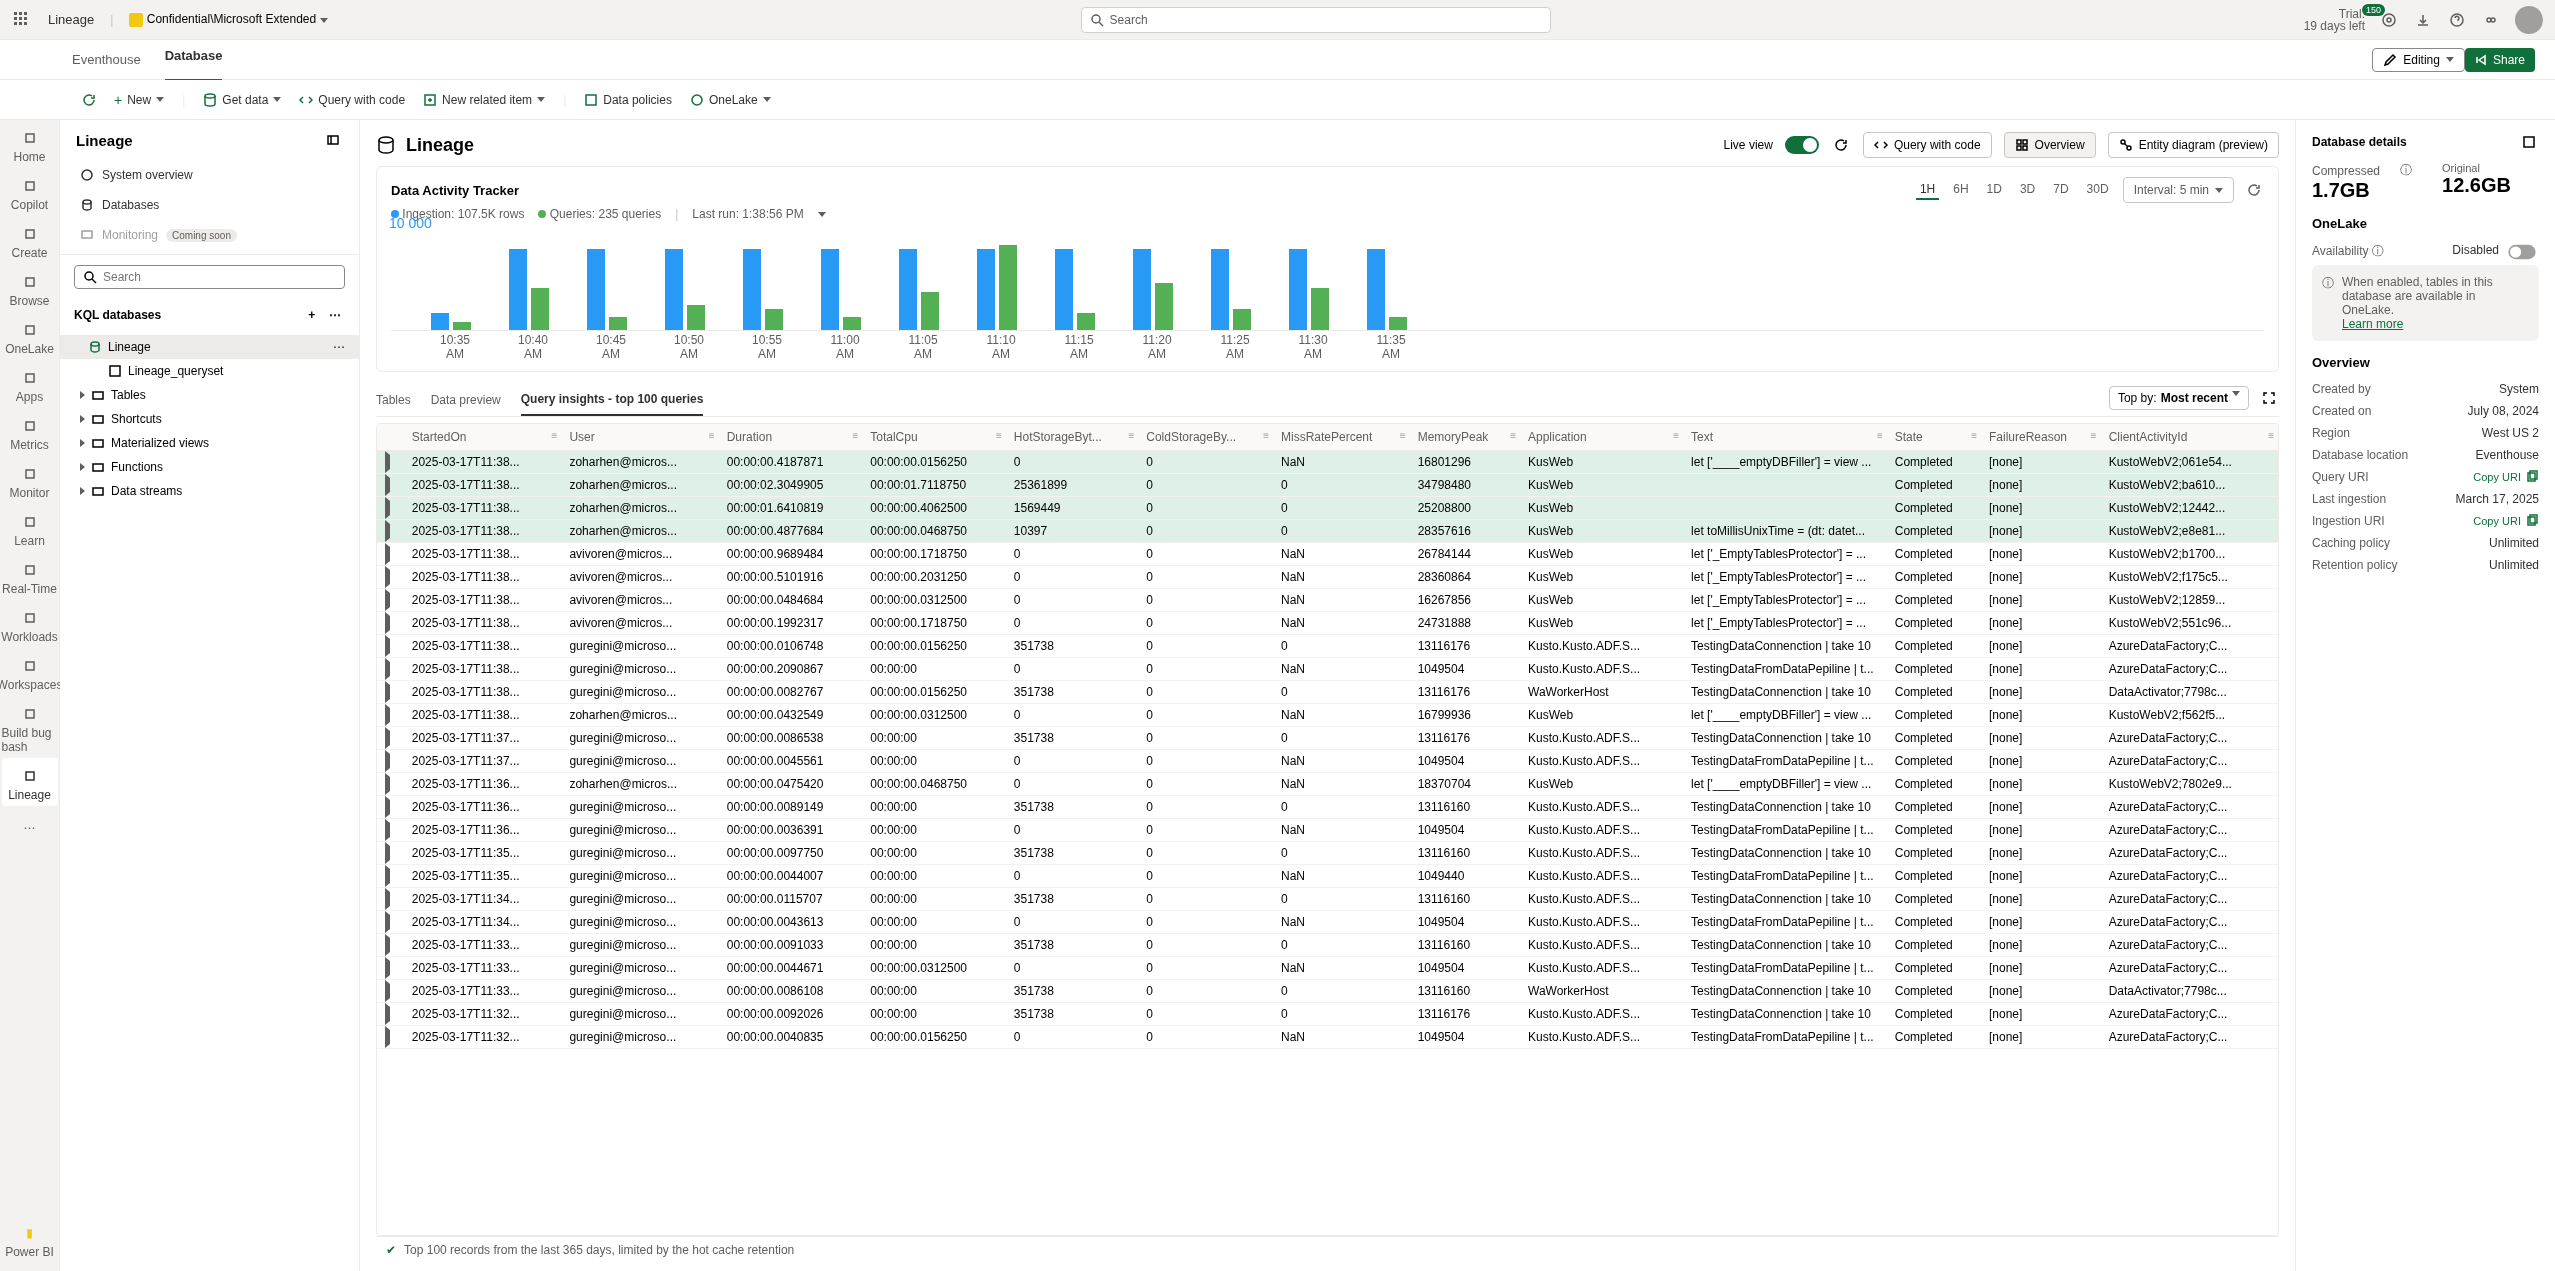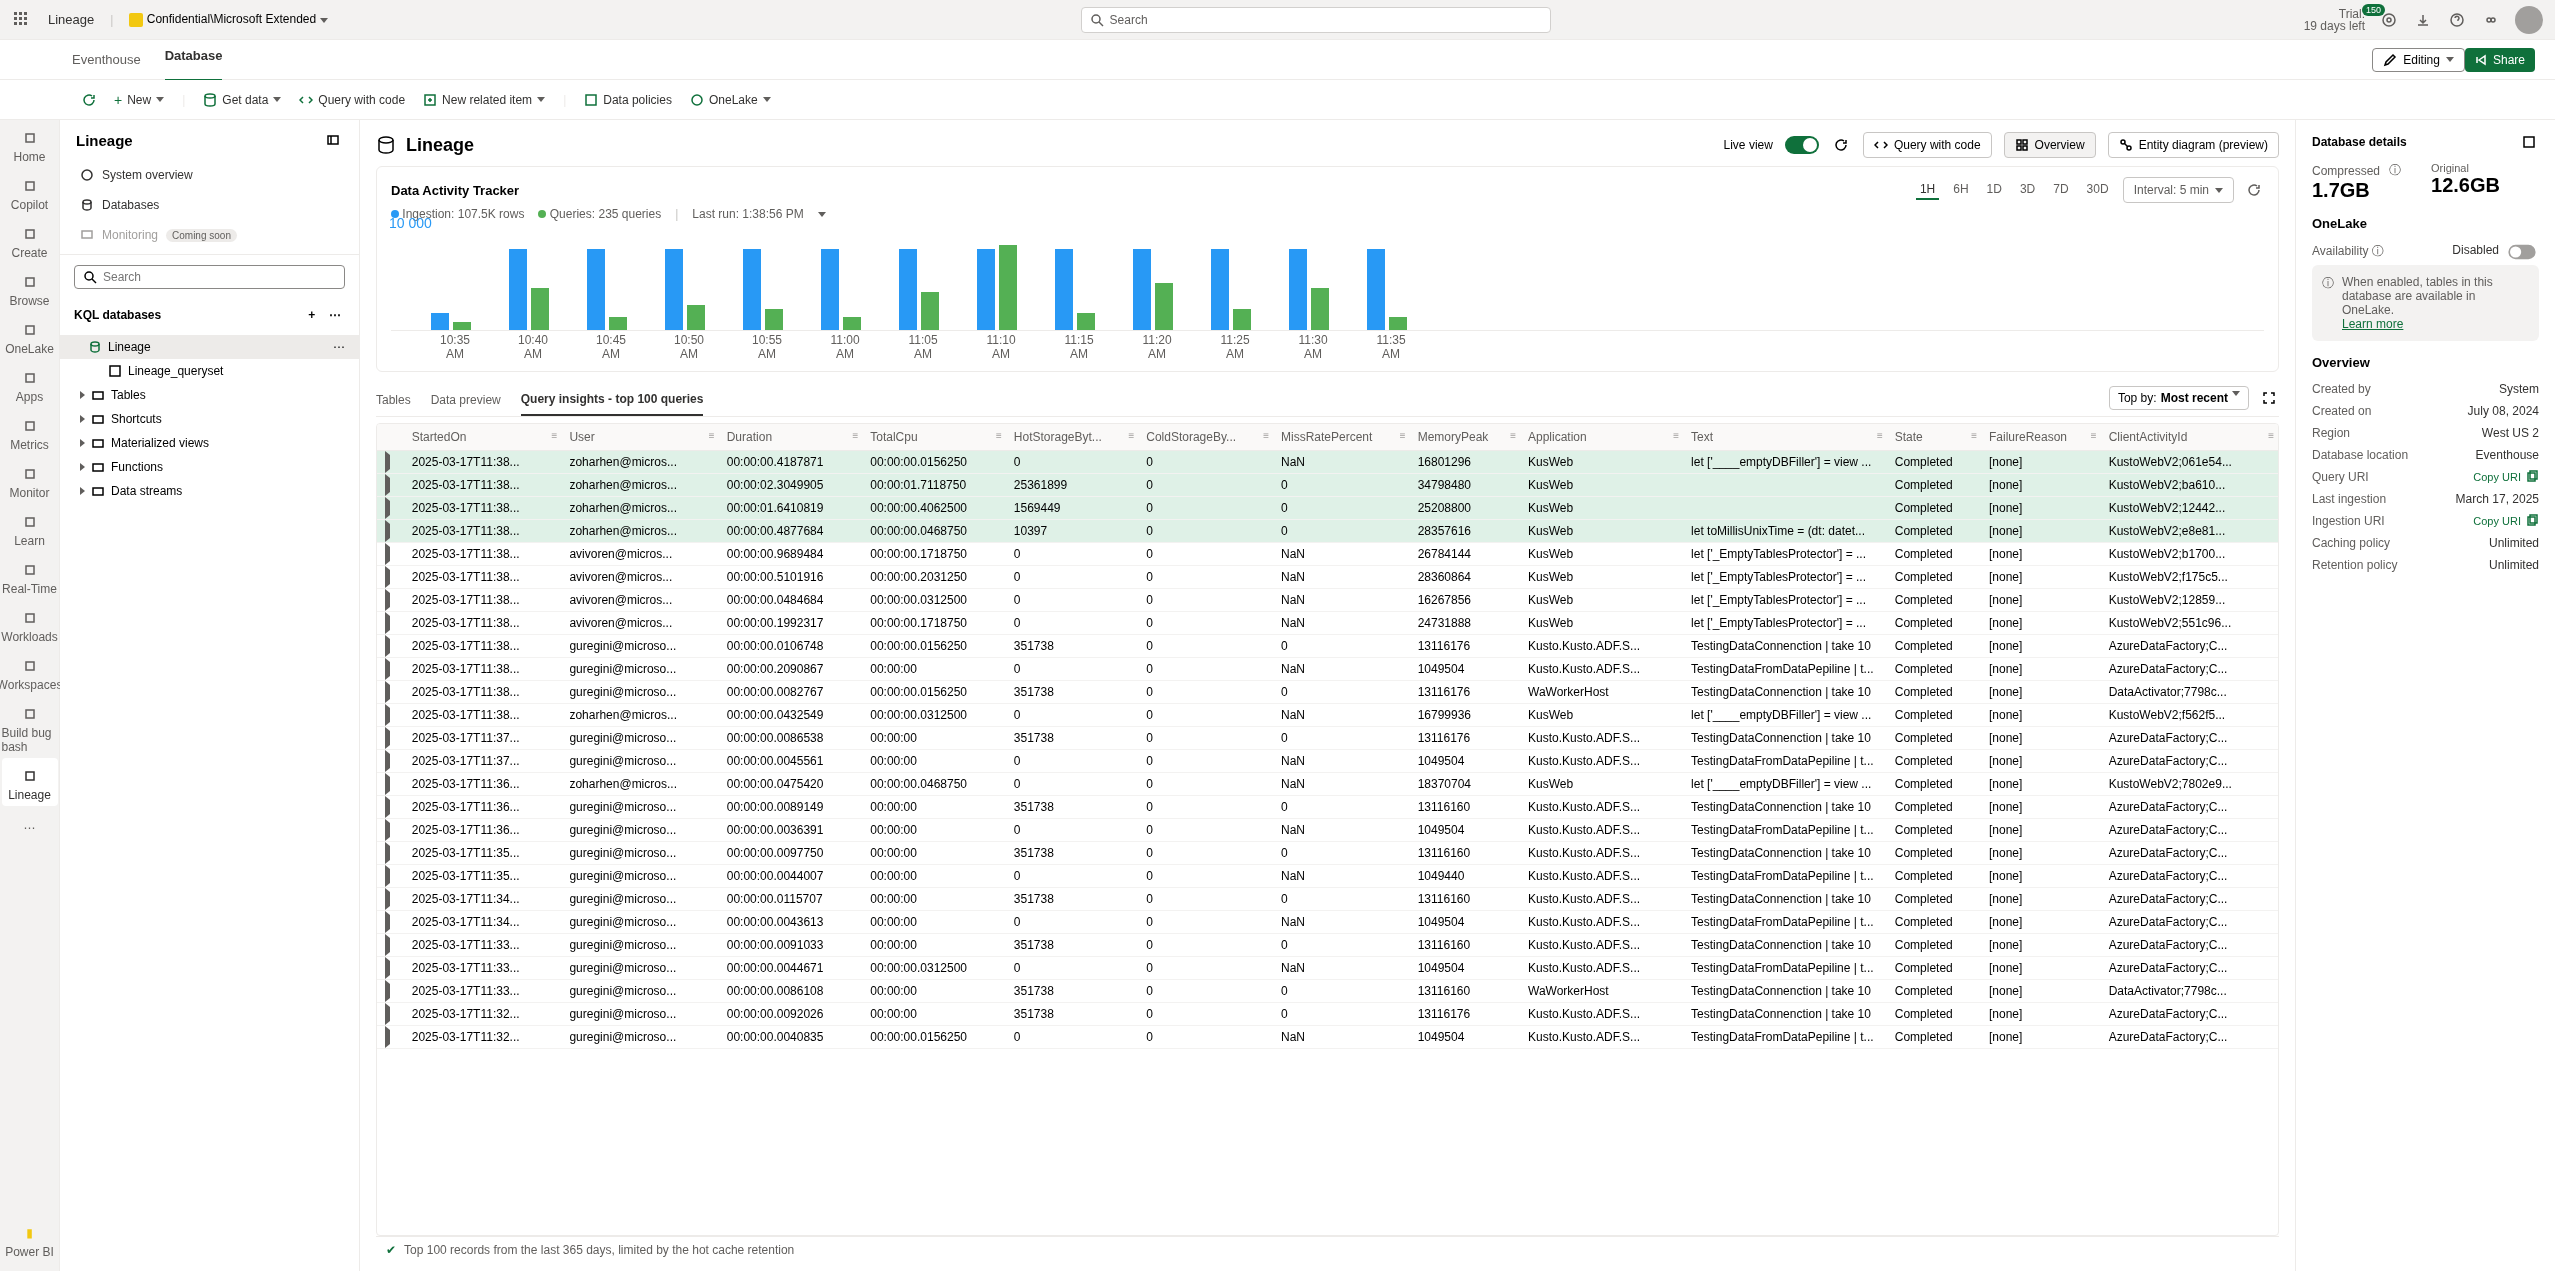--- a/index.html
+++ b/index.html
@@ -95,21 +95,21 @@
 table.grid th { text-align:left; padding:6px 8px; background:#faf9f8; color:#605e5c; font-weight:400; border-bottom:1px solid #edebe9; position:relative; white-space:nowrap;}
 table.grid th .hfilter { position:absolute; right:4px; top:6px; color:#a19f9d; font-size:10px;}
 table.grid td { padding:4px 8px; border-bottom:1px solid #f3f2f1; white-space:nowrap; overflow:hidden; text-overflow:ellipsis; max-width:160px;}
 table.grid tbody tr.hl { background:#dff1e7;}
 .grid-footer { padding:6px 10px; display:flex; align-items:center; gap:8px; font-size:11px; color:#605e5c; border-top:1px solid #edebe9; background:#fff;}
 .check-ic { color:#0f703b;}
 
 .details { width:260px; border-left:1px solid #edebe9; padding: 12px 16px; background:#fff; overflow:auto;}
 .details h3 { font-size:15px; font-weight:600; margin-bottom:10px; display:flex; justify-content:space-between; align-items:center;}
 .det-metrics { display:flex; gap:30px; margin-bottom:14px;}
-.det-metric-label { font-size:11px; color:#605e5c; display:flex; align-items:center; gap:9px;}
+.det-metric-label { font-size:11px; color:#605e5c; display:flex; align-items:center; gap:20px;}
 .det-metric-value { font-size:20px; font-weight:600;}
 .det-section { margin-bottom:14px;}
 .det-section h4 { font-size:13px; font-weight:600; margin-bottom:8px;}
 .det-row { display:flex; justify-content:space-between; padding:4px 0; font-size:11px;}
 .det-row .k { color:#605e5c;}
 .det-row .v { color:#323130;}
 .det-info { background:#f3f2f1; border-radius:6px; padding:10px; font-size:11px; color:#605e5c; display:flex; gap:8px;}
 .link { color:#0f703b; text-decoration:underline; cursor:pointer;}
 .copy { color:#0f703b; font-size:11px; display:flex; align-items:center; gap:4px; cursor:pointer;}
 

